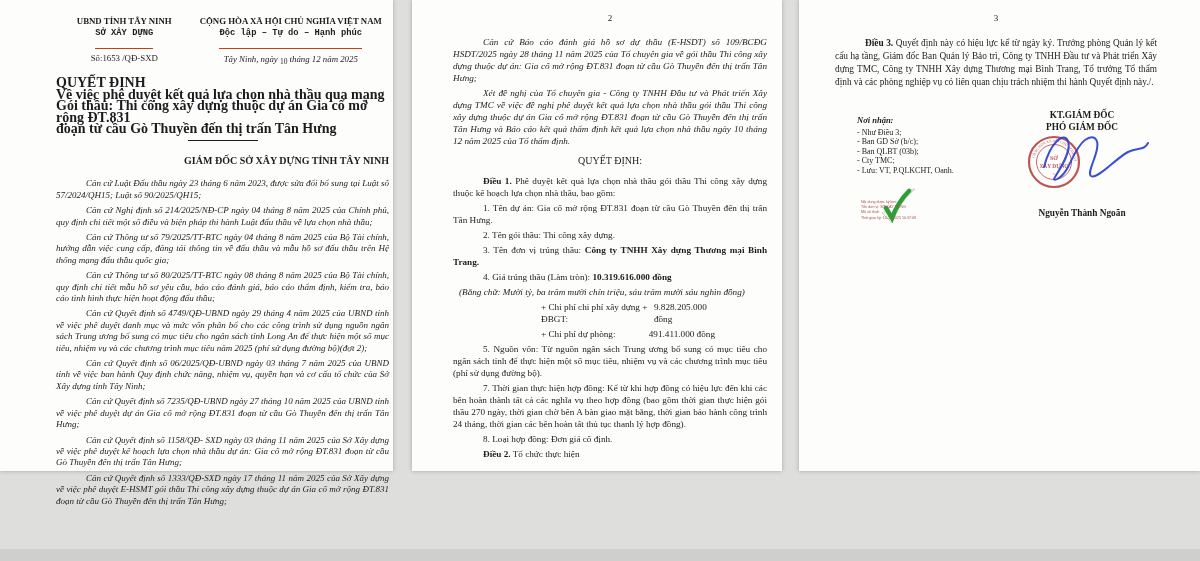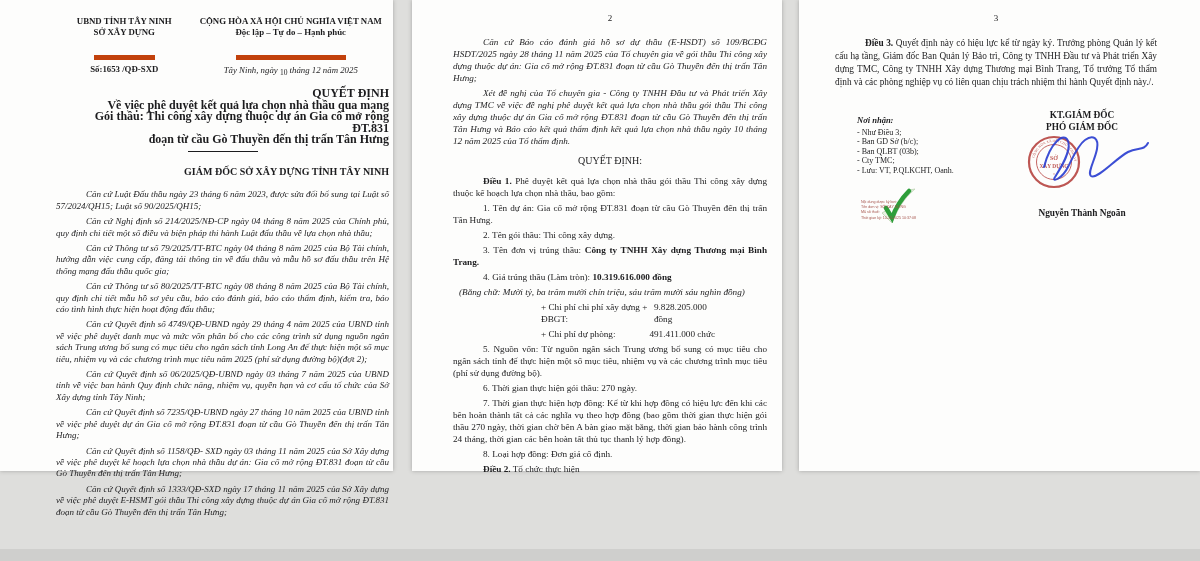--- a/index.html
+++ b/index.html
@@ -13,25 +13,25 @@
   .page{
     position:absolute;top:0;height:471px;background:#fdfdfc;
     box-shadow:0 0 4px rgba(60,60,60,.35);
   }
   #page1{left:0;width:393px;padding:16px 4px 0 56px;box-sizing:border-box;font-size:9px;line-height:11.4px;}
   #page2{left:412px;width:370px;padding:12px 15px 0 41px;box-sizing:border-box;font-size:9.2px;line-height:12px;}
   #page3{left:799px;width:401px;padding:12px 43px 0 36px;box-sizing:border-box;font-size:9.3px;line-height:13px;position:absolute;}
   .hdr{display:flex;}
   .hdr-left{width:41%;text-align:center;font-weight:bold;font-size:8.8px;line-height:11px;}
   .hdr-right{width:59%;text-align:center;font-weight:bold;font-size:8.8px;line-height:11px;}
-  .u{display:inline-block;border-bottom:5px solid #c2410c;padding-bottom:17px;}
-  .docnum{font-weight:bold;margin-top:4px;font-size:8.8px;text-align:center;}
+  .u{display:inline-block;border-bottom:1px solid #c2410c;padding-bottom:9px;font-family:Liberation Mono, monospace;}
+  .docnum{font-weight:normal;margin-top:4px;font-size:8.8px;text-align:center;}
   .dateline{font-weight:normal;font-style:italic;margin-top:5px;font-size:8.8px;}
   .day-ins{font-size:7.5px;position:relative;top:2px;font-style:normal;}
-  .title-block{text-align:right;font-weight:bold;margin-top:12px;font-size:12px;line-height:11.6px;}
+  .title-block{text-align:left;font-weight:bold;margin-top:12px;font-size:14px;line-height:11.6px;}
   .title-rule{width:70px;border-bottom:1px solid #1c1c1e;margin:4px auto 0 auto;height:1px;}
   .authority{text-align:right;font-weight:bold;font-size:10px;margin:14px 0 12px 0;}
   .p{ text-align:justify;text-indent:30px;margin:0 0 4px 0;}
   .it{font-style:italic;}
   .b{font-weight:bold;}
   #page2 .p{margin:0 0 3px 0;}
   .pagenum{text-align:center;font-weight:normal;margin-bottom:12px;font-size:9px;}
   .center-head{text-align:center;font-weight:normal;font-size:10px;margin:8px 0 8px 0;}
   .cost-row{display:flex;padding-left:88px;margin:0 0 3px 0;}
   .cost-val{margin-left:auto;margin-right:52px;}
@@ -103,25 +103,24 @@
   <p class="p"><span>3. Tên đơn vị trúng thầu: </span><span class="b">Công ty TNHH Xây dựng Thương mại Bình Trang.</span></p>
   <p class="p"><span>4. Giá trúng thầu (Làm tròn): </span><span class="b">10.319.616.000 đồng</span></p>
   <p class="bangchu">(Bằng chữ: Mười tỷ, ba trăm mười chín triệu, sáu trăm mười sáu nghìn đồng)</p>
 
   <div class="cost-row">
     <span>+ Chi phí chi phí xây dựng + ĐBGT:</span>
     <span class="cost-val">9.828.205.000 đồng</span>
   </div>
   <div class="cost-row">
     <span>+ Chi phí dự phòng:</span>
-    <span class="cost-val">491.411.000 chức</span>
+    <span class="cost-val">491.411.000 đồng</span>
   </div>
 
   <p class="p">5. Nguồn vốn: Từ nguồn ngân sách Trung ương bổ sung có mục tiêu cho ngân sách tỉnh để thực hiện một số mục tiêu, nhiệm vụ và các chương trình mục tiêu (phí sử dụng đường bộ).</p>
-  <p class="p">6. Thời gian thực hiện gói thầu: 270 ngày.</p>
   <p class="p">7. Thời gian thực hiện hợp đồng: Kể từ khi hợp đồng có hiệu lực đến khi các bên hoàn thành tất cả các nghĩa vụ theo hợp đồng (bao gồm thời gian thực hiện gói thầu 270 ngày, thời gian chờ bên A bàn giao mặt bằng, thời gian bảo hành công trình 24 tháng, thời gian các bên hoàn tất thủ tục thanh lý hợp đồng).</p>
   <p class="p">8. Loại hợp đồng: Đơn giá cố định.</p>
 
   <p class="p"><span class="b">Điều 2.</span><span> Tổ chức thực hiện</span></p>
 </div>
 
 <div class="page" id="page3">
   <div class="pagenum">3</div>
 
   <p class="p"><span class="b">Điều 3.</span><span> Quyết định này có hiệu lực kể từ ngày ký. Trưởng phòng Quản lý kết cấu hạ tầng, Giám đốc Ban Quản lý Bảo trì, Công ty TNHH Đầu tư và Phát triển Xây dựng TMC, Công ty TNHH Xây dựng Thương mại Bình Trang, Tổ trưởng Tổ thẩm định và các phòng nghiệp vụ có liên quan chịu trách nhiệm thi hành Quyết định này./.</span></p>

